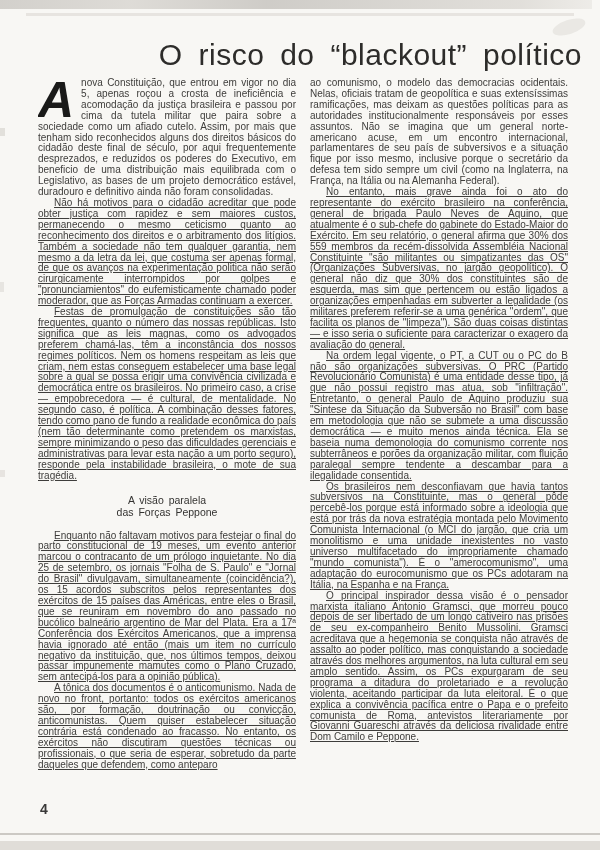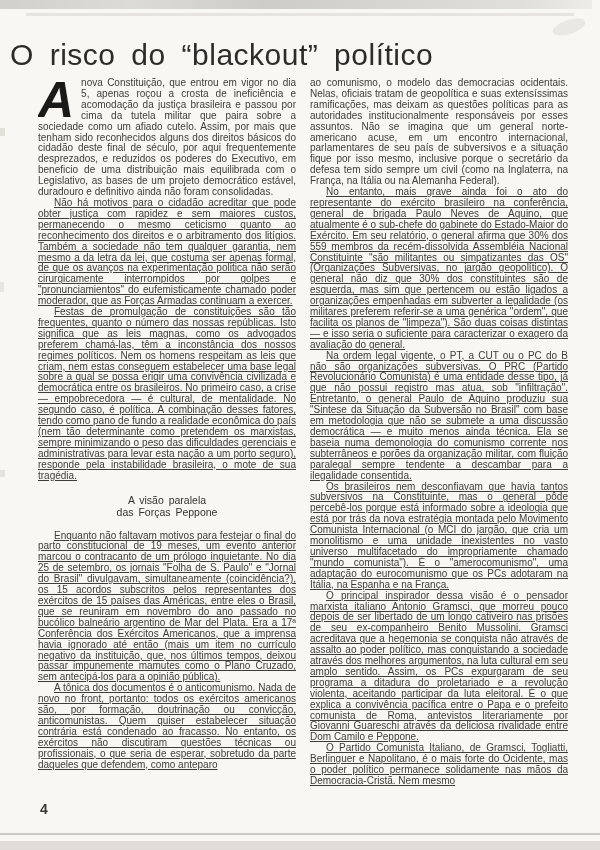--- a/index.html
+++ b/index.html
@@ -25,22 +25,22 @@
   .corner-smudge { top: 20px; left: 552px; width: 34px; height: 14px;
     background: #dcd9d4; opacity: .5; border-radius: 50%; transform: rotate(-18deg); }
   .bottom-line { top: 833px; left: 0; width: 600px; height: 2px; background: #ccc9c4; }
   .bottom-band { top: 841px; left: 0; width: 600px; height: 9px; background: #e0ddd8; }
   .edge-smudge-1 { top: 128px; left: 0; width: 5px; height: 8px; background: #d8d5d0; opacity: .7; }
   .edge-smudge-2 { top: 282px; left: 0; width: 4px; height: 10px; background: #dcd9d4; opacity: .6; }
   .edge-smudge-3 { top: 470px; left: 0; width: 5px; height: 7px; background: #d8d5d0; opacity: .55; }
 
   .title {
     margin: 0;
-    padding: 40px 2px 0 10px;
-    text-align: left;
+    padding: 40px 18px 0 10px;
+    text-align: right;
     font-size: 30px;
     line-height: 30px;
     font-weight: 400;
     letter-spacing: .5px;
     word-spacing: 7px;
     color: #2d2c2a;
   }
   .columns {
     display: flex;
     gap: 14px;
@@ -110,21 +110,20 @@
       <p class="indent">Enquanto não faltavam motivos para festejar o final do parto constitucional de 19 meses, um evento anterior marcou o contracanto de um prólogo inquietante. No dia 25 de setembro, os jornais "Folha de S. Paulo" e "Jornal do Brasil" divulgavam, simultaneamente (coincidência?), os 15 acordos subscritos pelos representantes dos exércitos de 15 países das Américas, entre eles o Brasil, que se reuniram em novembro do ano passado no bucólico balneário argentino de Mar del Plata. Era a 17ª Conferência dos Exércitos Americanos, que a imprensa havia ignorado até então (mais um item no currículo negativo da instituição, que, nos últimos tempos, deixou passar impunemente mamutes como o Plano Cruzado, sem antecipá-los para a opinião pública).</p>
       <p class="indent">A tônica dos documentos é o anticomunismo. Nada de novo no front, portanto: todos os exércitos americanos são, por formação, doutrinação ou convicção, anticomunistas. Quem quiser estabelecer situação contrária está condenado ao fracasso. No entanto, os exércitos não discutiram questões técnicas ou profissionais, o que seria de esperar, sobretudo da parte daqueles que defendem, como anteparo</p>
     </div>
 
     <div class="col">
       <p>ao comunismo, o modelo das democracias ocidentais. Nelas, oficiais tratam de geopolítica e suas extensíssimas ramificações, mas deixam as questões políticas para as autoridades institucionalmente responsáveis por esses assuntos. Não se imagina que um general norte-americano acuse, em um encontro internacional, parlamentares de seu país de subversivos e a situação fique por isso mesmo, inclusive porque o secretário da defesa tem sido sempre um civil (como na Inglaterra, na França, na Itália ou na Alemanha Federal).</p>
       <p class="indent">No entanto, mais grave ainda foi o ato do representante do exército brasileiro na conferência, general de brigada Paulo Neves de Aquino, que atualmente é o sub-chefe do gabinete do Estado-Maior do Exército. Em seu relatório, o general afirma que 30% dos 559 membros da recém-dissolvida Assembléia Nacional Constituinte "são militantes ou simpatizantes das OS" (Organizações Subversivas, no jargão geopolítico). O general não diz que 30% dos constituintes são de esquerda, mas sim que pertencem ou estão ligados a organizações empenhadas em subverter a legalidade (os militares preferem referir-se a uma genérica "ordem", que facilita os planos de "limpeza"). São duas coisas distintas — e isso seria o suficiente para caracterizar o exagero da avaliação do general.</p>
       <p class="indent">Na ordem legal vigente, o PT, a CUT ou o PC do B não são organizações subversivas. O PRC (Partido Revolucionário Comunista) é uma entidade desse tipo, já que não possui registro mas atua, sob "infiltração". Entretanto, o general Paulo de Aquino produziu sua "Sintese da Situação da Subversão no Brasil" com base em metodologia que não se submete a uma discussão democrática — e muito menos ainda técnica. Ela se baseia numa demonologia do comunismo corrente nos subterrâneos e porões da organização militar, com fluição paralegal sempre tendente a descambar para a ilegalidade consentida.</p>
       <p class="indent">Os brasileiros nem desconfiavam que havia tantos subversivos na Constituinte, mas o general pôde percebê-los porque está informado sobre a ideologia que está por trás da nova estratégia montada pelo Movimento Comunista Internacional (o MCI do jargão, que cria um monolitismo e uma unidade inexistentes no vasto universo multifacetado do impropriamente chamado "mundo comunista"). É o "amerocomunismo", uma adaptação do eurocomunismo que os PCs adotaram na Itália, na Espanha e na França.</p>
       <p class="indent">O principal inspirador dessa visão é o pensador marxista italiano Antonio Gramsci, que morreu pouco depois de ser libertado de um longo cativeiro nas prisões de seu ex-companheiro Benito Mussolini. Gramsci acreditava que a hegemonia se conquista não através de assalto ao poder político, mas conquistando a sociedade através dos melhores argumentos, na luta cultural em seu amplo sentido. Assim, os PCs expurgaram de seu programa a ditadura do proletariado e a revolução violenta, aceitando participar da luta eleitoral. É o que explica a convivência pacífica entre o Papa e o prefeito comunista de Roma, antevistos literariamente por Giovanni Guareschi através da deliciosa rivalidade entre Dom Camilo e Peppone.</p>
-      <p class="indent">O Partido Comunista Italiano, de Gramsci, Togliatti, Berlinguer e Napolitano, é o mais forte do Ocidente, mas o poder político permanece solidamente nas mãos da Democracia-Cristã. Nem mesmo</p>
     </div>
 
   </div>
 
   <div class="page-number">4</div>
 
   <div class="artifact bottom-line"></div>
   <div class="artifact bottom-band"></div>
 
 </div>

